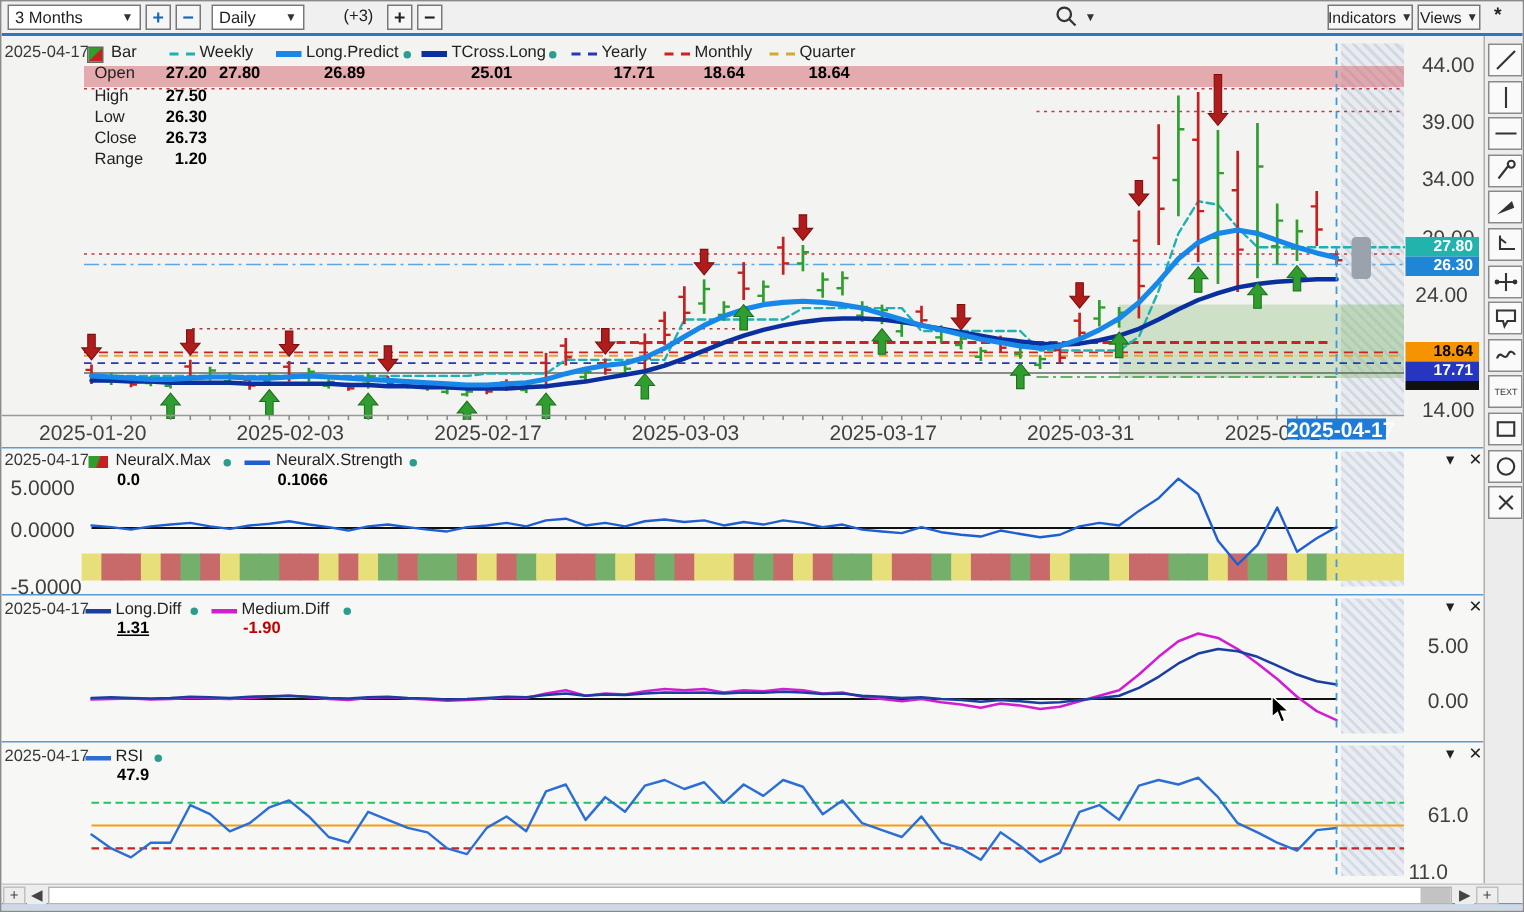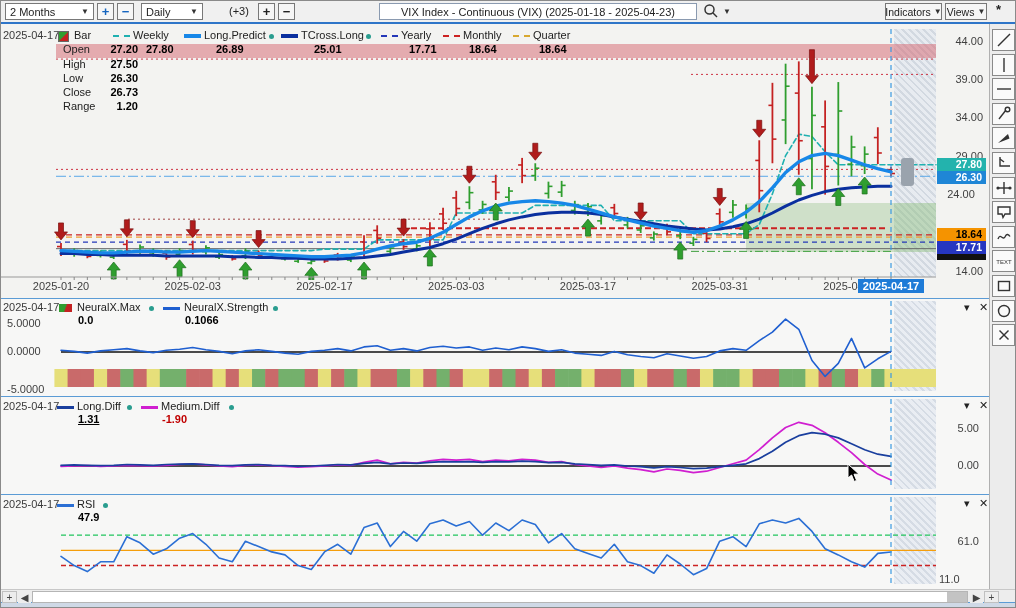--- a/index.html
+++ b/index.html
@@ -15,21 +15,21 @@
   .tb-dd{position:absolute;top:2px;height:17px;background:#f6f6f6;border:1px solid #787878;font-size:10.5px;color:#222;display:flex;align-items:center;justify-content:center;gap:3px;box-sizing:border-box;}
   .chev{font-size:8px;color:#333;}
   
   .panelbg{position:absolute;left:0;width:988px;}
   .future{position:absolute;left:893px;width:42px;background:repeating-linear-gradient(45deg,rgba(125,148,182,0.28) 0 2px,rgba(222,229,240,0.55) 2px 5px);z-index:2;}
   svg.layer{position:absolute;left:0;z-index:5;}
   .lbl{position:absolute;font-size:11px;color:#222;white-space:nowrap;z-index:20;}
   .muted{color:#3a3a3a;}
   .val{font-weight:bold;color:#000;}
   .neg{color:#c00000;}
-  .axlbl{position:absolute;font-size:11px;color:#3f3f3f;white-space:nowrap;z-index:12;}
+  .axlbl{position:absolute;font-size:14px;color:#3f3f3f;white-space:nowrap;z-index:12;}
   .badge{position:absolute;left:936px;width:49px;height:13px;font-size:10.5px;font-weight:bold;line-height:13px;text-align:right;padding-right:4px;box-sizing:border-box;z-index:14;}
   .sw-line{position:absolute;width:17px;height:0;z-index:20;}
   .dot{position:absolute;width:5px;height:5px;border-radius:50%;background:#2a9d8f;z-index:20;}
   .sw-bar{position:absolute;width:11px;height:11px;background:linear-gradient(135deg,#2f9e2f 0 49%,#c42222 51% 100%);border:1px solid #666;box-sizing:border-box;z-index:20;}
   .sw-nx{position:absolute;width:13px;height:8px;background:linear-gradient(110deg,#2f9e2f 0 45%,#c42222 55% 100%);z-index:20;}
   .pctl{position:absolute;font-size:11px;color:#222;z-index:25;cursor:default;line-height:12px;}
   
   #right-strip{position:absolute;left:988px;top:23px;width:28px;height:565px;background:#ececec;border-left:1px solid #b0b0b0;box-sizing:border-box;z-index:30;}
   .tool-btn{position:absolute;left:2px;width:23px;height:22px;background:#fafafa;border:1px solid #8a8a8a;box-sizing:border-box;display:flex;align-items:center;justify-content:center;}
   .tool-btn svg{stroke:#333;stroke-width:1.4;fill:none;}
@@ -438,33 +438,32 @@
   <svg id="svg-p4" class="layer" style="top:493px;" width="988" height="94">
       <line x1="60" y1="41.16" x2="935" y2="41.16" stroke="#22c55e" stroke-width="1.4" stroke-dasharray="5,3"></line>
       <line x1="60" y1="56.36" x2="935" y2="56.36" stroke="#f59e0b" stroke-width="1.4"></line>
       <line x1="60" y1="71.56" x2="935" y2="71.56" stroke="#cc2222" stroke-width="1.4" stroke-dasharray="5,3"></line>
       <polyline points="60.0,62.4 73.2,71.6 86.3,77.6 99.5,67.8 112.7,67.8 125.9,42.7 139.0,48.8 152.2,60.2 165.4,54.8 178.6,44.2 191.7,39.6 204.9,50.3 218.1,64.0 231.3,67.8 244.4,47.2 257.6,52.6 270.8,57.9 284.0,60.9 297.1,71.6 310.3,75.4 323.5,57.9 336.7,50.3 349.8,60.2 363.0,33.6 376.2,29.0 389.4,52.6 402.5,37.4 415.7,47.2 428.9,29.8 442.1,26.0 455.2,32.0 468.4,27.5 481.6,41.2 494.8,29.0 507.9,36.6 521.1,26.0 534.3,30.5 547.5,48.8 560.6,39.6 573.8,54.8 587.0,59.4 600.2,64.0 613.3,50.3 626.5,67.8 639.7,71.6 652.9,79.2 666.0,60.9 679.2,70.0 692.4,80.7 705.6,74.6 718.7,47.2 731.9,42.7 745.1,52.6 758.3,29.8 771.4,26.0 784.6,29.0 797.8,24.4 811.0,37.4 824.1,54.8 837.3,60.9 850.5,67.8 863.7,73.1 876.8,59.4 890.0,58.0" fill="none" stroke="#2b6fd4" stroke-width="1.6" stroke-linejoin="round" stroke-linecap="round"></polyline>
       <line x1="890" y1="3" x2="890" y2="90" stroke="#3b9ae1" stroke-width="1.2" stroke-dasharray="5,4"></line>
     </svg>
 
   <div id="toolbar">
     <div class="tb-select" style="left:4px;width:89px;">
-        <span>2 Months</span>
+        <span>3 Months</span>
         <span class="chev">▼</span>
       </div>
     <div class="tb-btn blue" style="left:96px;">+</div>
     <div class="tb-btn blue" style="left:116px;">−</div>
     <div class="tb-select" style="left:140px;width:62px;">
         <span>Daily</span>
         <span class="chev">▼</span>
       </div>
     <span class="lbl" style="left:228px;top:4px;font-size:11px;">(+3)</span>
     <div class="tb-btn dark" style="left:257px;">+</div>
     <div class="tb-btn dark" style="left:277px;">−</div>
-    <div id="title-box">VIX Index - Continuous (VIX) (2025-01-18 - 2025-04-23)</div>
     <span class="abs" style="left:702px;top:2px;">
       <svg width="16" height="16" viewBox="0 0 16 16">
           <circle cx="6.5" cy="6.5" r="4.5" fill="none" stroke="#333" stroke-width="1.5"></circle>
           <line x1="10" y1="10" x2="14" y2="14" stroke="#333" stroke-width="1.5"></line>
         </svg>
     </span>
     <span class="chev abs" style="left:722px;top:6px;">▼</span>
     <div class="tb-dd" style="left:884px;width:57px;">
         <span>Indicators</span>
         <span class="chev">▼</span>

